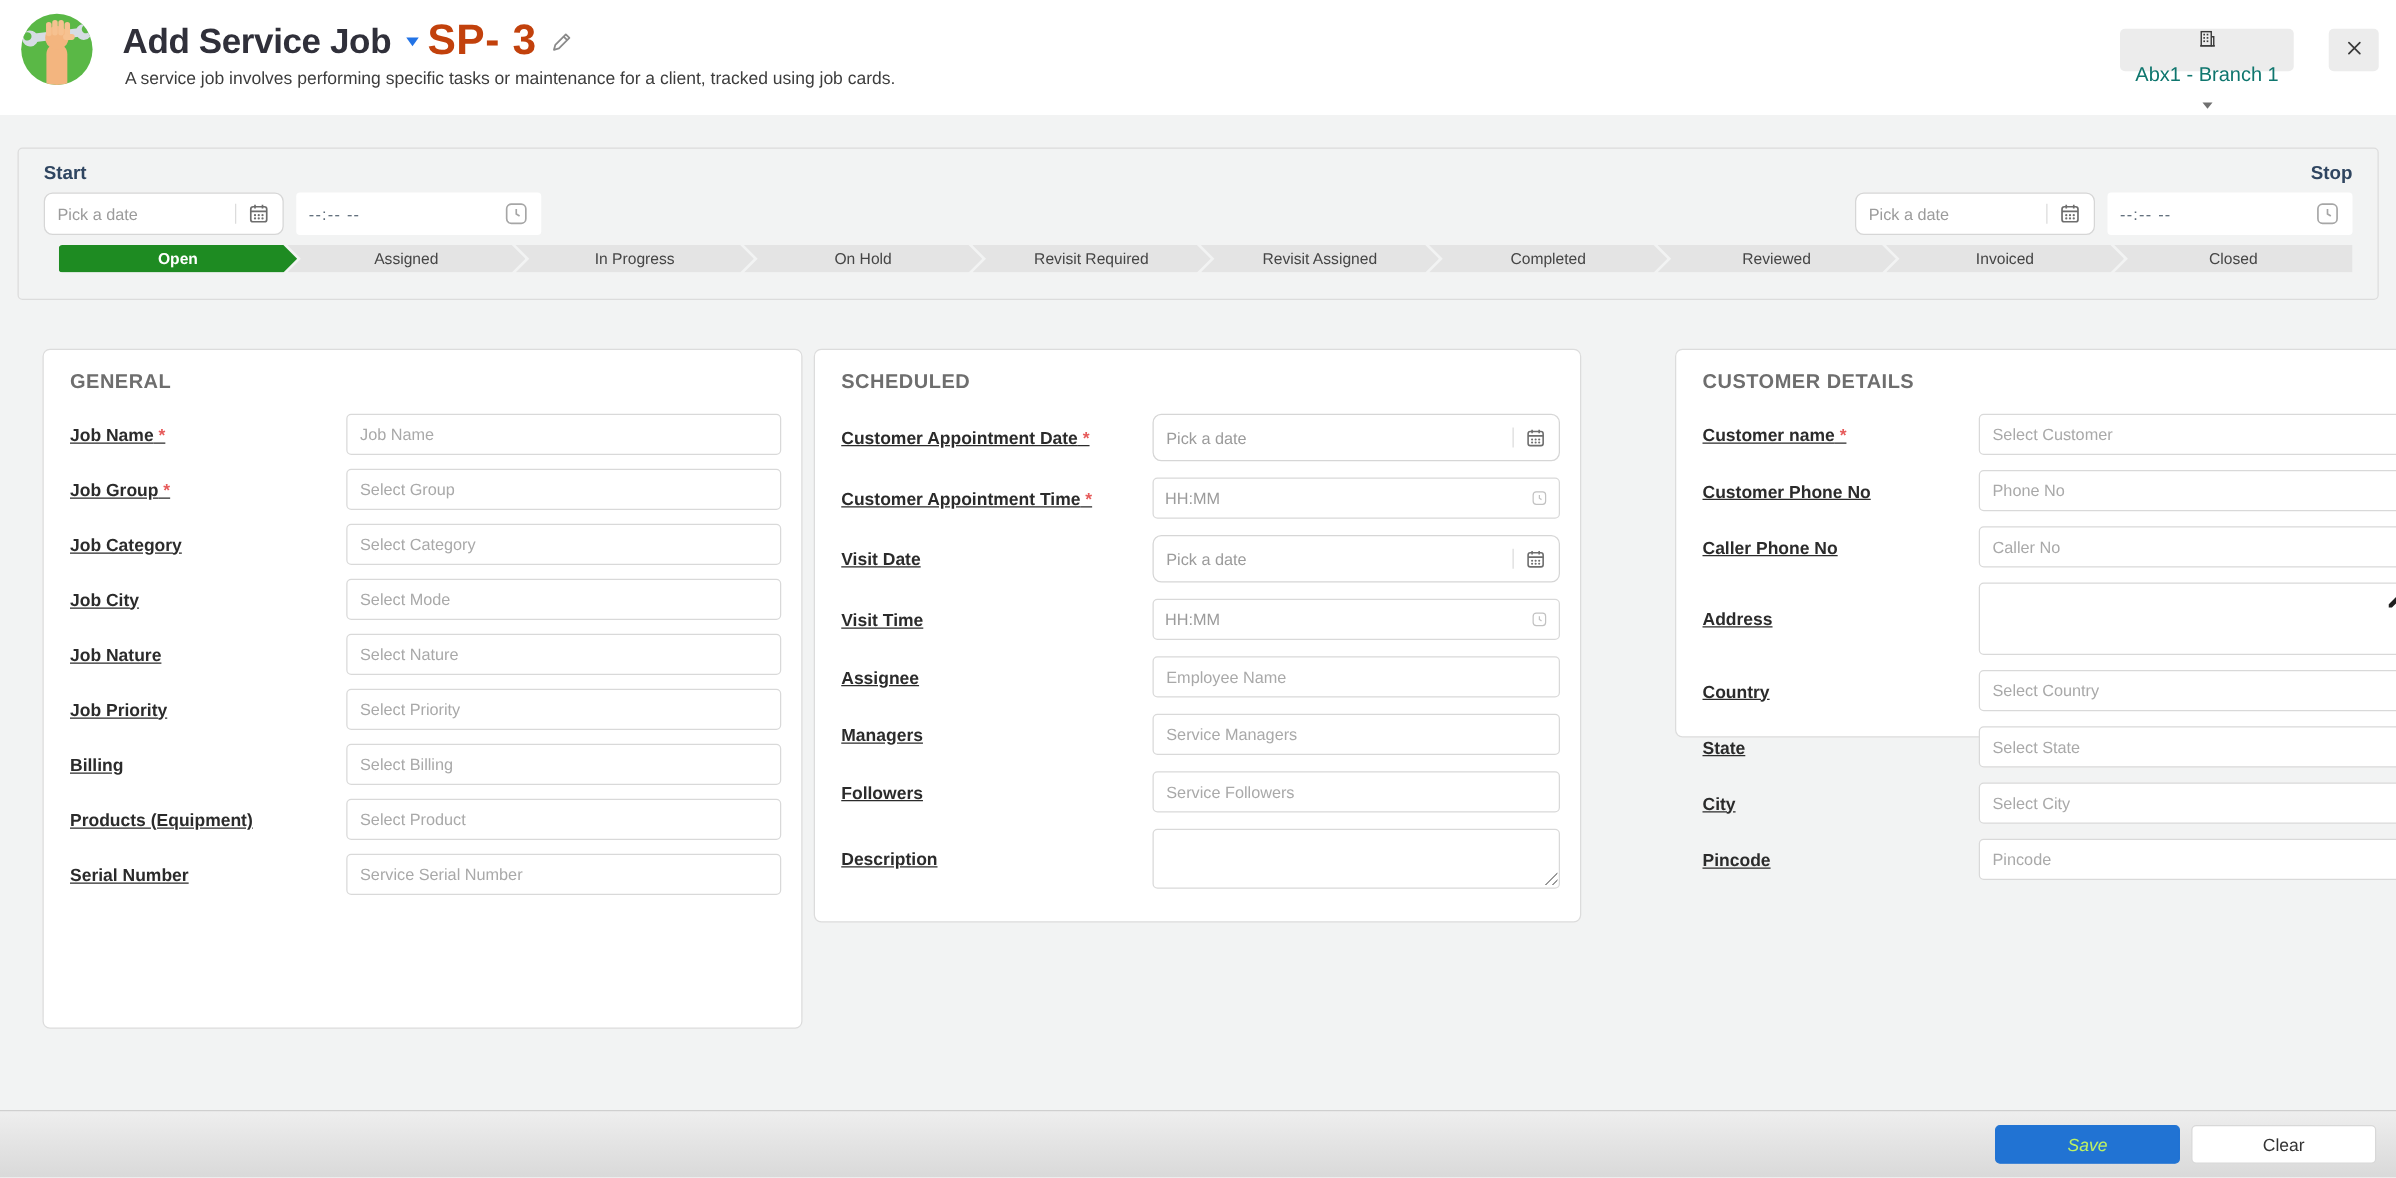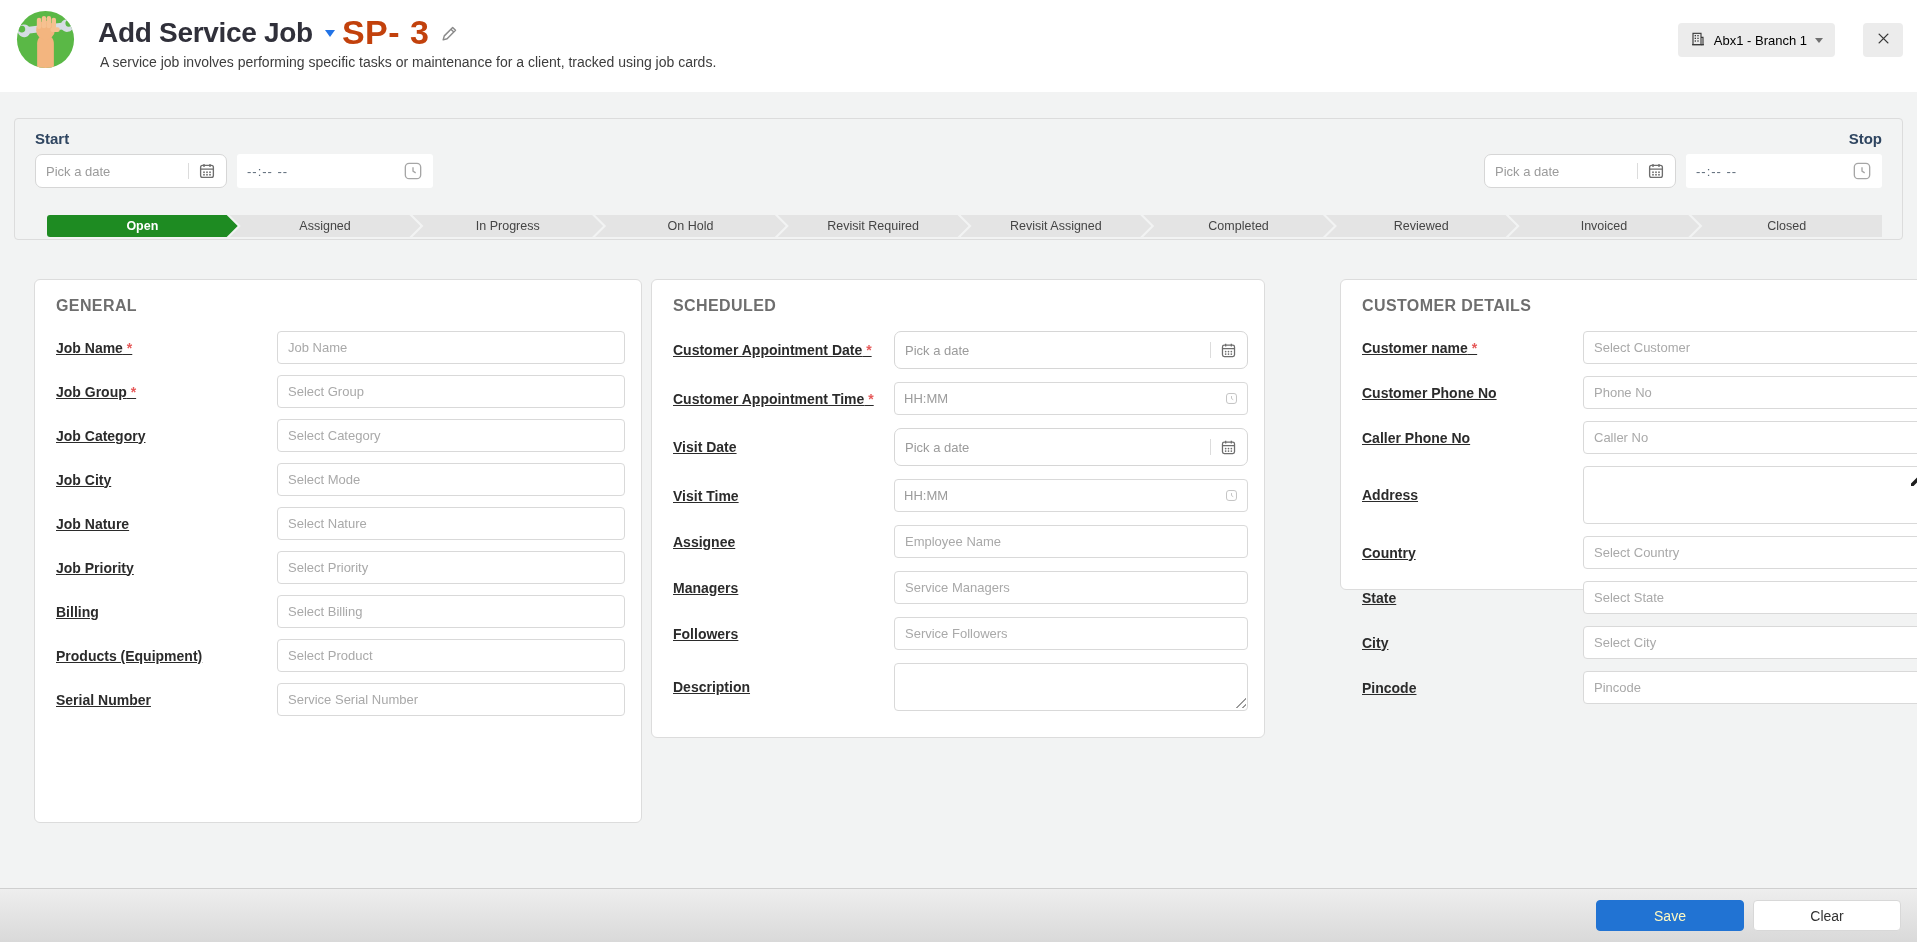--- a/index.html
+++ b/index.html
@@ -14,58 +14,58 @@
   .logo { width:63px; height:63px; flex:0 0 auto; }
   .title-block { margin-left:21px; padding-top:6px; }
   .title-row { display:flex; align-items:center; }
   .page-title { font-size:28px; font-weight:700; color:#30303a; letter-spacing:-0.3px; }
   .title-caret { width:0; height:0; border:5px solid transparent; border-top:7px solid #2273e6; margin:6px 7px 0 12px; }
   .job-code { font-size:34px; font-weight:700; color:#c2410c; letter-spacing:0.5px; }
   .edit-title { margin-left:11px; margin-top:2px; cursor:pointer; background:none; border:none; line-height:0; }
   .subtitle { font-size:14px; color:#3d3d3d; margin-top:2px; margin-left:2px; }
   .header-right { position:absolute; right:14px; top:23px; display:flex; align-items:center; gap:28px; }
   .branch-btn { display:flex; align-items:center; gap:8px; background:#ececec; border:none;
-    border-radius:4px; height:34px; padding:0 12px; font-family:inherit; font-size:13px; color:#000000; cursor:pointer; }
+    border-radius:4px; height:34px; padding:0 12px; font-family:inherit; font-size:16px; color:#0f766e; cursor:pointer;flex-direction:column; }
   .branch-caret { width:0; height:0; border:4px solid transparent; border-top:5px solid #707070; margin-top:4px; }
   .close-btn { width:40px; height:34px; background:#ececec; border:none; border-radius:4px;
     display:flex; align-items:center; justify-content:center; cursor:pointer; }
   
   .timer-panel { position:absolute; left:14px; top:118px; width:1889px; height:122px;
     border:1px solid #dcdcdc; border-radius:4px; padding:11px 20px 14px; }
   .timer-labels { display:flex; justify-content:space-between; }
   .timer-label { font-size:15px; font-weight:700; color:#2f4560; }
   .timer-inputs { display:flex; justify-content:space-between; margin-top:7px; }
   .timer-group { display:flex; gap:10px; }
   .pick-box { display:flex; align-items:center; background:#fff; border:1px solid #d6d6d6;
     border-radius:7px; padding:0 10px; cursor:pointer; }
   .timer-group .date-box { width:192px; height:34px; }
   .timer-group .time-box { width:196px; height:34px; border:none; border-radius:3px; }
   .ph { flex:1; font-size:13px; color:#9b9b9b; white-space:nowrap; overflow:hidden; }
   .time-box .ph { color:#5d6b79; letter-spacing:1px; }
   .box-divider { width:1px; height:16px; background:#dcdcdc; margin-right:9px; }
   .icon { line-height:0; flex:0 0 auto; }
   
-  .pipeline { display:flex; margin-top:27px; height:22px;padding-left:12px; }
+  .pipeline { display:flex; margin-top:8px; height:22px;padding-left:12px; }
   .stage { flex:1 1 0; background:#e4e4e4; color:#454545; font-size:12.5px;
     display:flex; align-items:center; justify-content:center; cursor:pointer;
     clip-path:polygon(0 0, calc(100% - 11px) 0, 100% 50%, calc(100% - 11px) 100%, 0 100%, 11px 50%); }
   .stage + .stage { margin-left:-8px; }
   .stage:first-child { clip-path:polygon(0 0, calc(100% - 11px) 0, 100% 50%, calc(100% - 11px) 100%, 0 100%); border-radius:3px 0 0 3px; }
   .stage:last-child { clip-path:polygon(0 0, 100% 0, 100% 100%, 0 100%, 11px 50%); }
   .stage.active { background:#1e8b22; color:#fff; font-weight:700; }
   
   .panel { position:absolute; top:279px; background:#fff; border:1px solid #dcdcdc;
     border-radius:6px; padding:15px 16px 16px; }
   #panel-general  { left:34px;   width:608px; height:544px; }
   #panel-scheduled{ left:651px;  width:614px; height:459px; }
   #panel-customer { left:1340px; width:607px; height:311px; }
   .panel-title { font-size:16px; font-weight:700; color:#6e6e6e; letter-spacing:0.4px; margin:2px 0 16px 5px; }
   .field-row { display:flex; align-items:center; }
   #panel-general  .field-row { margin-bottom:11px; }
-  #panel-scheduled .field-row { margin-bottom:13px; }
+  #panel-scheduled .field-row { margin-bottom:13px;gap:28px; }
   #panel-customer .field-row { margin-bottom:12px; }
   .field-label { width:226px; flex:0 0 auto; font-size:14px; font-weight:700; color:#2b2b2b; padding:0 10px 0 5px;text-decoration:underline; }
   .req { color:#e65a5a; font-weight:700; }
   .field-control { flex:1; position:relative; }
   .text-input { width:100%; height:33px; border:1px solid #d9d9d9; border-radius:4px;
     padding:0 10px; font-family:inherit; font-size:13px; color:#333; background:#fff; }
   .text-input::placeholder { color:#a9a9a9; }
   .field-control .date-box { height:38px; }
   .time-box-sm { display:flex; align-items:center; background:#fff; border:1px solid #d9d9d9;
     border-radius:4px; height:33px; padding:0 9px; cursor:pointer; }
@@ -79,21 +79,21 @@
   .asset-box { margin-top:16px; border:1px solid #e3e3e3; border-radius:4px; height:42px;
     display:flex; align-items:center; justify-content:center; gap:24px; }
   .asset-item { display:flex; align-items:center; gap:9px; }
   .checkbox { width:16px; height:16px; border:1px solid #cfcfcf; border-radius:3px; background:#fbfbfb; cursor:pointer; }
   .cb-label { font-size:14px; font-weight:700; color:#222; }
   
   .footer { position:absolute; left:0; bottom:0; width:100%; height:54px;
     background:linear-gradient(#eeeeee,#d9d9d9); border-top:1px solid #cfcfcf;
     display:flex; align-items:center; justify-content:flex-end; gap:9px; padding-right:16px; }
   .btn { width:148px; height:31px; border-radius:4px; font-family:inherit; font-size:14px; cursor:pointer; }
-  .btn-save { background:#2173d3; border:1px solid #2173d3; color:#fef9c3; }
+  .btn-save { background:#2173d3; border:1px solid #2173d3; color:#bef264;font-style:italic; }
   .btn-clear { background:#fff; border:1px solid #d8d8d8; color:#333; }
 </style>
 </head>
 <body>
 
 <div class="header">
   <div class="header-left">
     <span class="logo">
       <svg width="63" height="63" viewBox="0 0 64 64">
         <clipPath id="logoclip">

